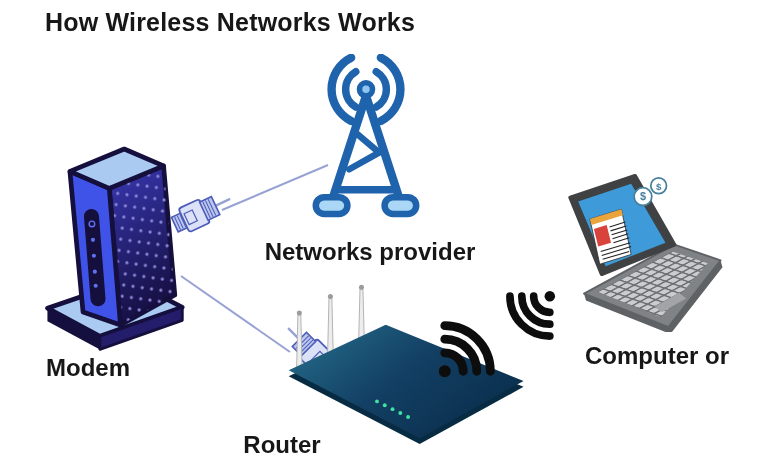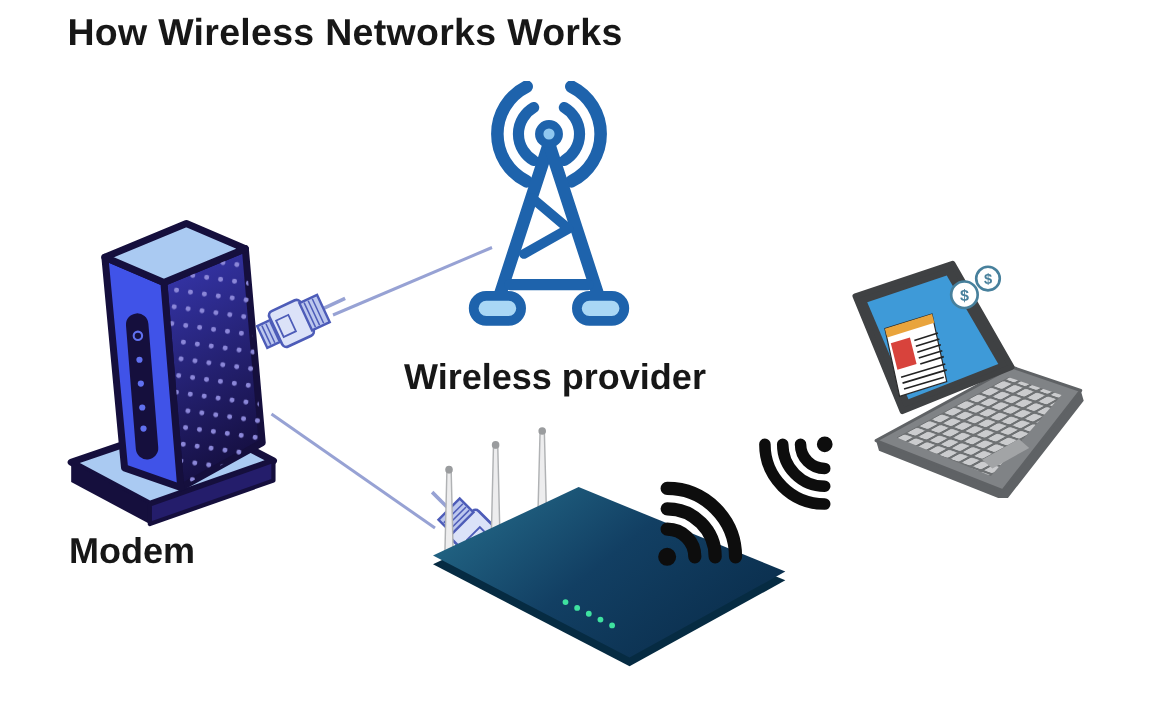--- a/index.html
+++ b/index.html
@@ -216,18 +216,20 @@
       </g>
       <g>
         <circle cx="88" cy="27" r="9" fill="#ffffff" stroke="var(--coin)" stroke-width="1.8"></circle>
         <text x="88" y="31" text-anchor="middle" font-size="11" font-weight="bold" fill="var(--coin)" font-family="Liberation Sans, sans-serif">$</text>
         <circle cx="104" cy="16" r="8" fill="#ffffff" stroke="var(--coin)" stroke-width="1.8"></circle>
         <text x="104" y="20" text-anchor="middle" font-size="10" font-weight="bold" fill="var(--coin)" font-family="Liberation Sans, sans-serif">$</text>
       </g>
     </g>
   </svg>
 
-  <div class="node-label lbl-provider">Wireless provider</div>
+  <div class="node-label lbl-provider">Networks provider</div>
   <div class="node-label lbl-modem">Modem</div>
+  <div class="node-label lbl-router">Router</div>
   <div class="node-label lbl-computer">
+    <div>Computer or</div>
   </div>
 
 </div>
 
 </body></html>

